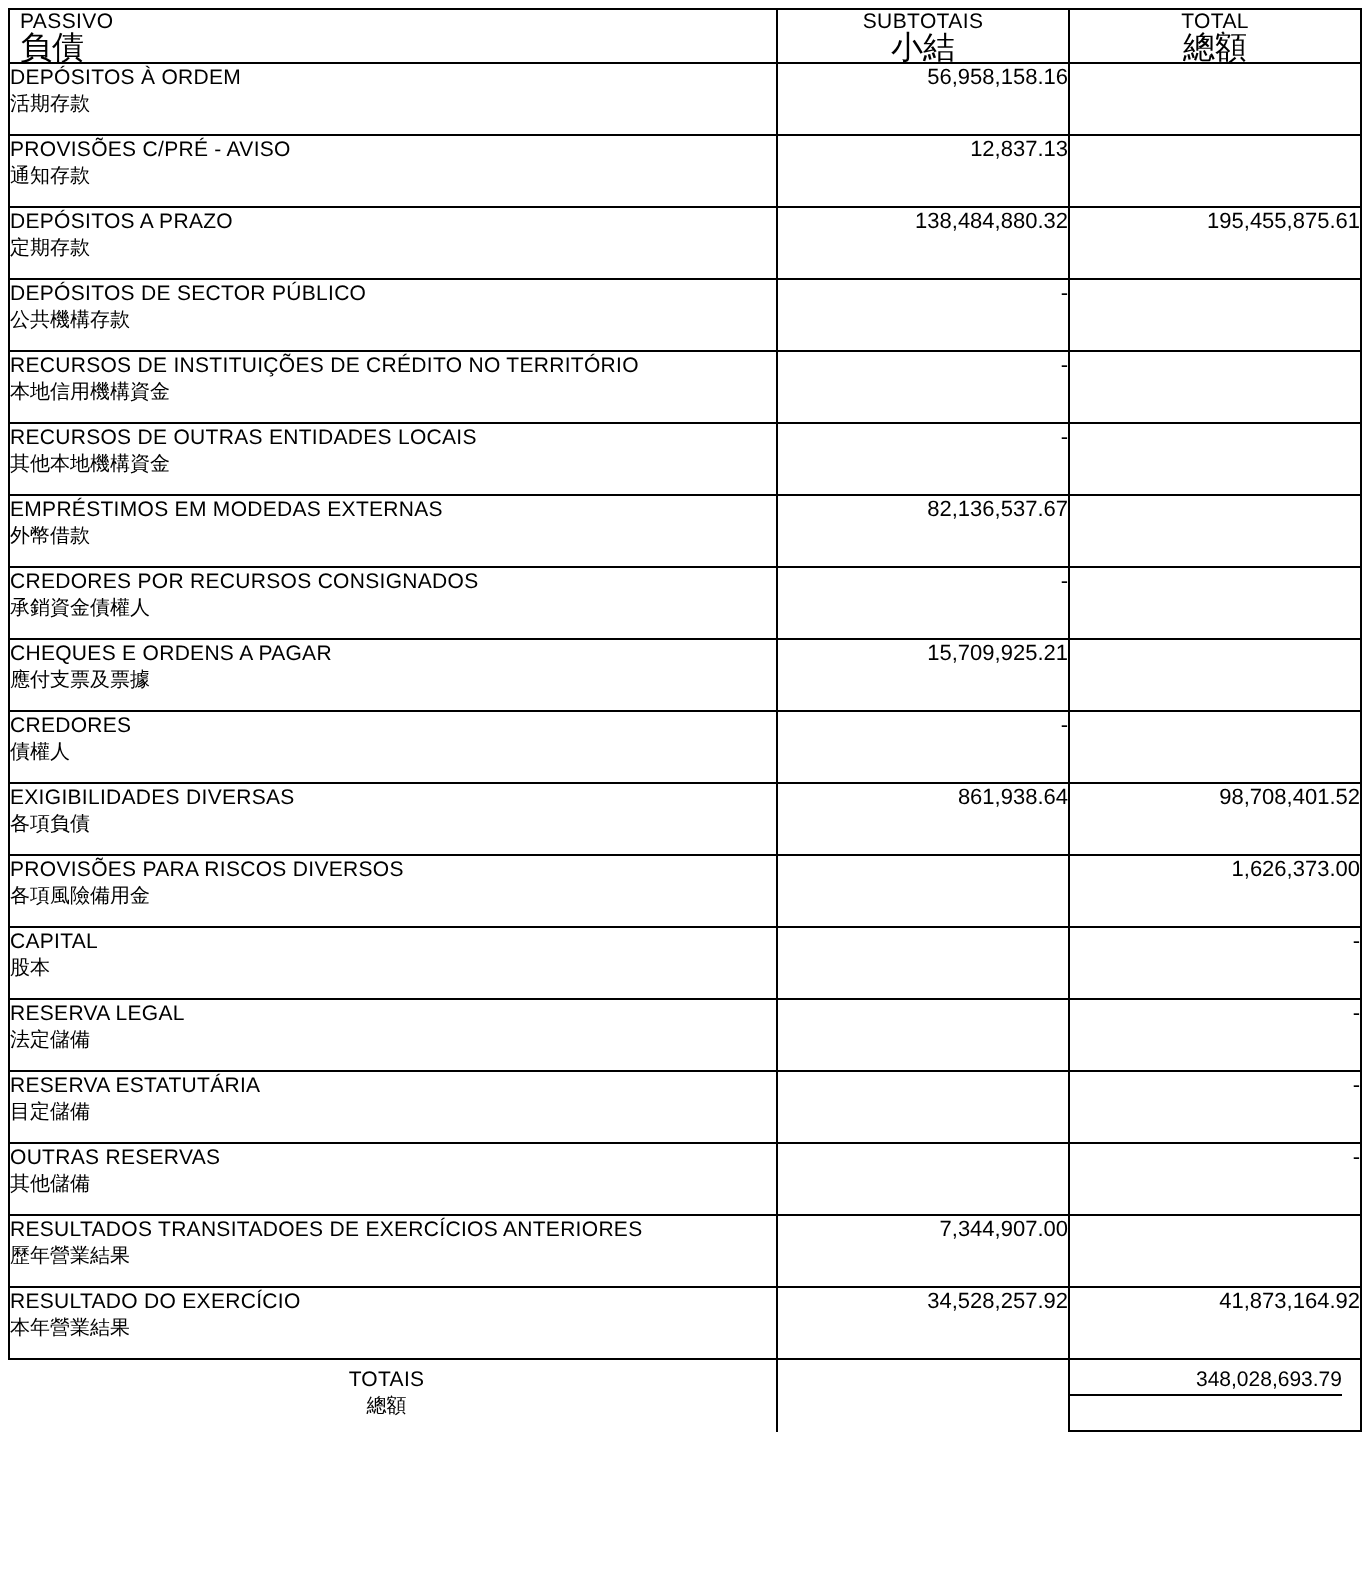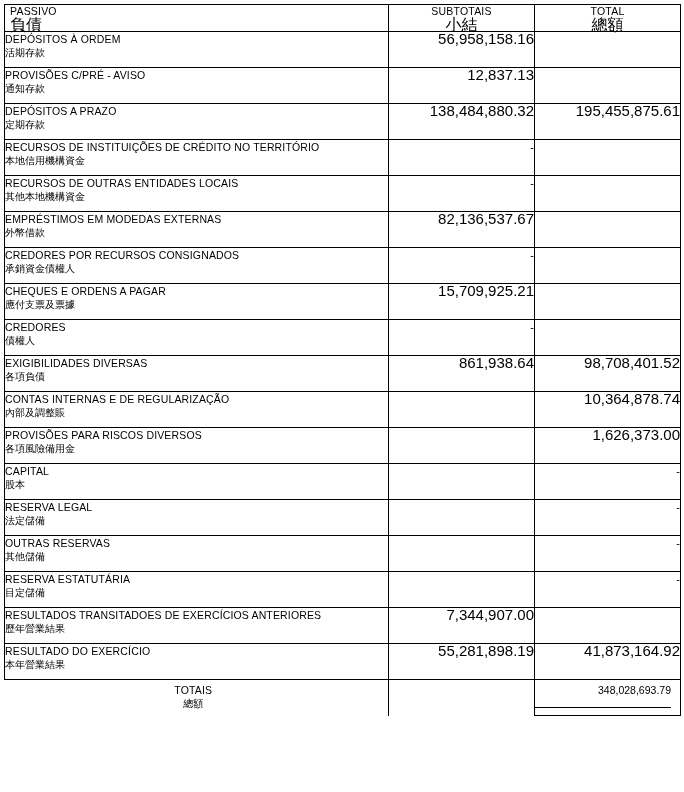--- a/index.html
+++ b/index.html
@@ -64,21 +64,21 @@
     white-space: nowrap;
   }
   .zh {
     font-size: 10px;
     line-height: 14px;
     white-space: nowrap;
   }
   .num {
     text-align: right;
     padding: 3px 9px 2px 0;
-    font-size: 15px;
+    font-size: 11px;
     line-height: 14px;
     white-space: nowrap;
   }
   .dash {
     text-align: right;
     padding: 3px 16px 2px 0;
     font-size: 11px;
     line-height: 14px;
   }
   .blank { padding: 0; }
@@ -93,21 +93,21 @@
   .totals .subempty { border-left: 1px solid #000; }
   .totals .grand {
     text-align: right;
     padding: 3px 9px 2px 0;
     font-size: 10.5px;
     line-height: 14px;
     white-space: nowrap;
   }
   .grand-inner {
     border-bottom: 1px solid #000;
-    padding-bottom: 10px;
+    padding-bottom: 0;
   }
   .nb-bottom { border-bottom: none !important; }
   .nb-left { border-left: none !important; }
   .nb-right { border-right: none !important; }
 </style>
 </head>
 <body>
 
 <div class="sheet">
   <table class="bal">
@@ -150,20 +150,28 @@
         <tr>
           <td class="cell-label">
             <div class="pt">DEPÓSITOS A PRAZO</div>
             <div class="zh">定期存款</div>
           </td>
           <td class="num">138,484,880.32</td>
           <td class="num">195,455,875.61</td>
         </tr>
         <tr>
           <td class="cell-label">
+            <div class="pt">DEPÓSITOS DE SECTOR PÚBLICO</div>
+            <div class="zh">公共機構存款</div>
+          </td>
+          <td class="dash">-</td>
+          <td class="blank"></td>
+        </tr>
+        <tr>
+          <td class="cell-label">
             <div class="pt">RECURSOS DE INSTITUIÇÕES DE CRÉDITO NO TERRITÓRIO</div>
             <div class="zh">本地信用機構資金</div>
           </td>
           <td class="dash">-</td>
           <td class="blank"></td>
         </tr>
         <tr>
           <td class="cell-label">
             <div class="pt">RECURSOS DE OUTRAS ENTIDADES LOCAIS</div>
             <div class="zh">其他本地機構資金</div>
@@ -206,28 +214,20 @@
         <tr>
           <td class="cell-label">
             <div class="pt">EXIGIBILIDADES DIVERSAS</div>
             <div class="zh">各項負債</div>
           </td>
           <td class="num">861,938.64</td>
           <td class="num">98,708,401.52</td>
         </tr>
         <tr>
           <td class="cell-label">
-            <div class="pt">CONTAS INTERNAS E DE REGULARIZAÇÃO</div>
-            <div class="zh">內部及調整賬</div>
-          </td>
-          <td class="blank"></td>
-          <td class="num">10,364,878.74</td>
-        </tr>
-        <tr>
-          <td class="cell-label">
             <div class="pt">PROVISÕES PARA RISCOS DIVERSOS</div>
             <div class="zh">各項風險備用金</div>
           </td>
           <td class="blank"></td>
           <td class="num">1,626,373.00</td>
         </tr>
         <tr>
           <td class="cell-label">
             <div class="pt">CAPITAL</div>
             <div class="zh">股本</div>
@@ -238,48 +238,48 @@
         <tr>
           <td class="cell-label">
             <div class="pt">RESERVA LEGAL</div>
             <div class="zh">法定儲備</div>
           </td>
           <td class="blank"></td>
           <td class="dash">-</td>
         </tr>
         <tr>
           <td class="cell-label">
+            <div class="pt">RESERVA ESTATUTÁRIA</div>
+            <div class="zh">目定儲備</div>
+          </td>
+          <td class="blank"></td>
+          <td class="dash">-</td>
+        </tr>
+        <tr>
+          <td class="cell-label">
             <div class="pt">OUTRAS RESERVAS</div>
             <div class="zh">其他儲備</div>
           </td>
           <td class="blank"></td>
           <td class="dash">-</td>
         </tr>
         <tr>
           <td class="cell-label">
-            <div class="pt">RESERVA ESTATUTÁRIA</div>
-            <div class="zh">目定儲備</div>
-          </td>
-          <td class="blank"></td>
-          <td class="dash">-</td>
-        </tr>
-        <tr>
-          <td class="cell-label">
             <div class="pt">RESULTADOS TRANSITADOES DE EXERCÍCIOS ANTERIORES</div>
             <div class="zh">歷年營業結果</div>
           </td>
           <td class="num">7,344,907.00</td>
           <td class="blank"></td>
         </tr>
         <tr>
           <td class="cell-label">
             <div class="pt">RESULTADO DO EXERCÍCIO</div>
             <div class="zh">本年營業結果</div>
           </td>
-          <td class="num">55,281,898.19</td>
+          <td class="num">34,528,257.92</td>
           <td class="num">41,873,164.92</td>
         </tr>
         <tr class="totals">
           <td class="lbl nb-left nb-bottom">
             <span class="pt">TOTAIS</span>
             <span class="zh">總額</span>
           </td>
           <td class="subempty nb-right nb-bottom"></td>
           <td class="grand">
             <div class="grand-inner">348,028,693.79</div>

